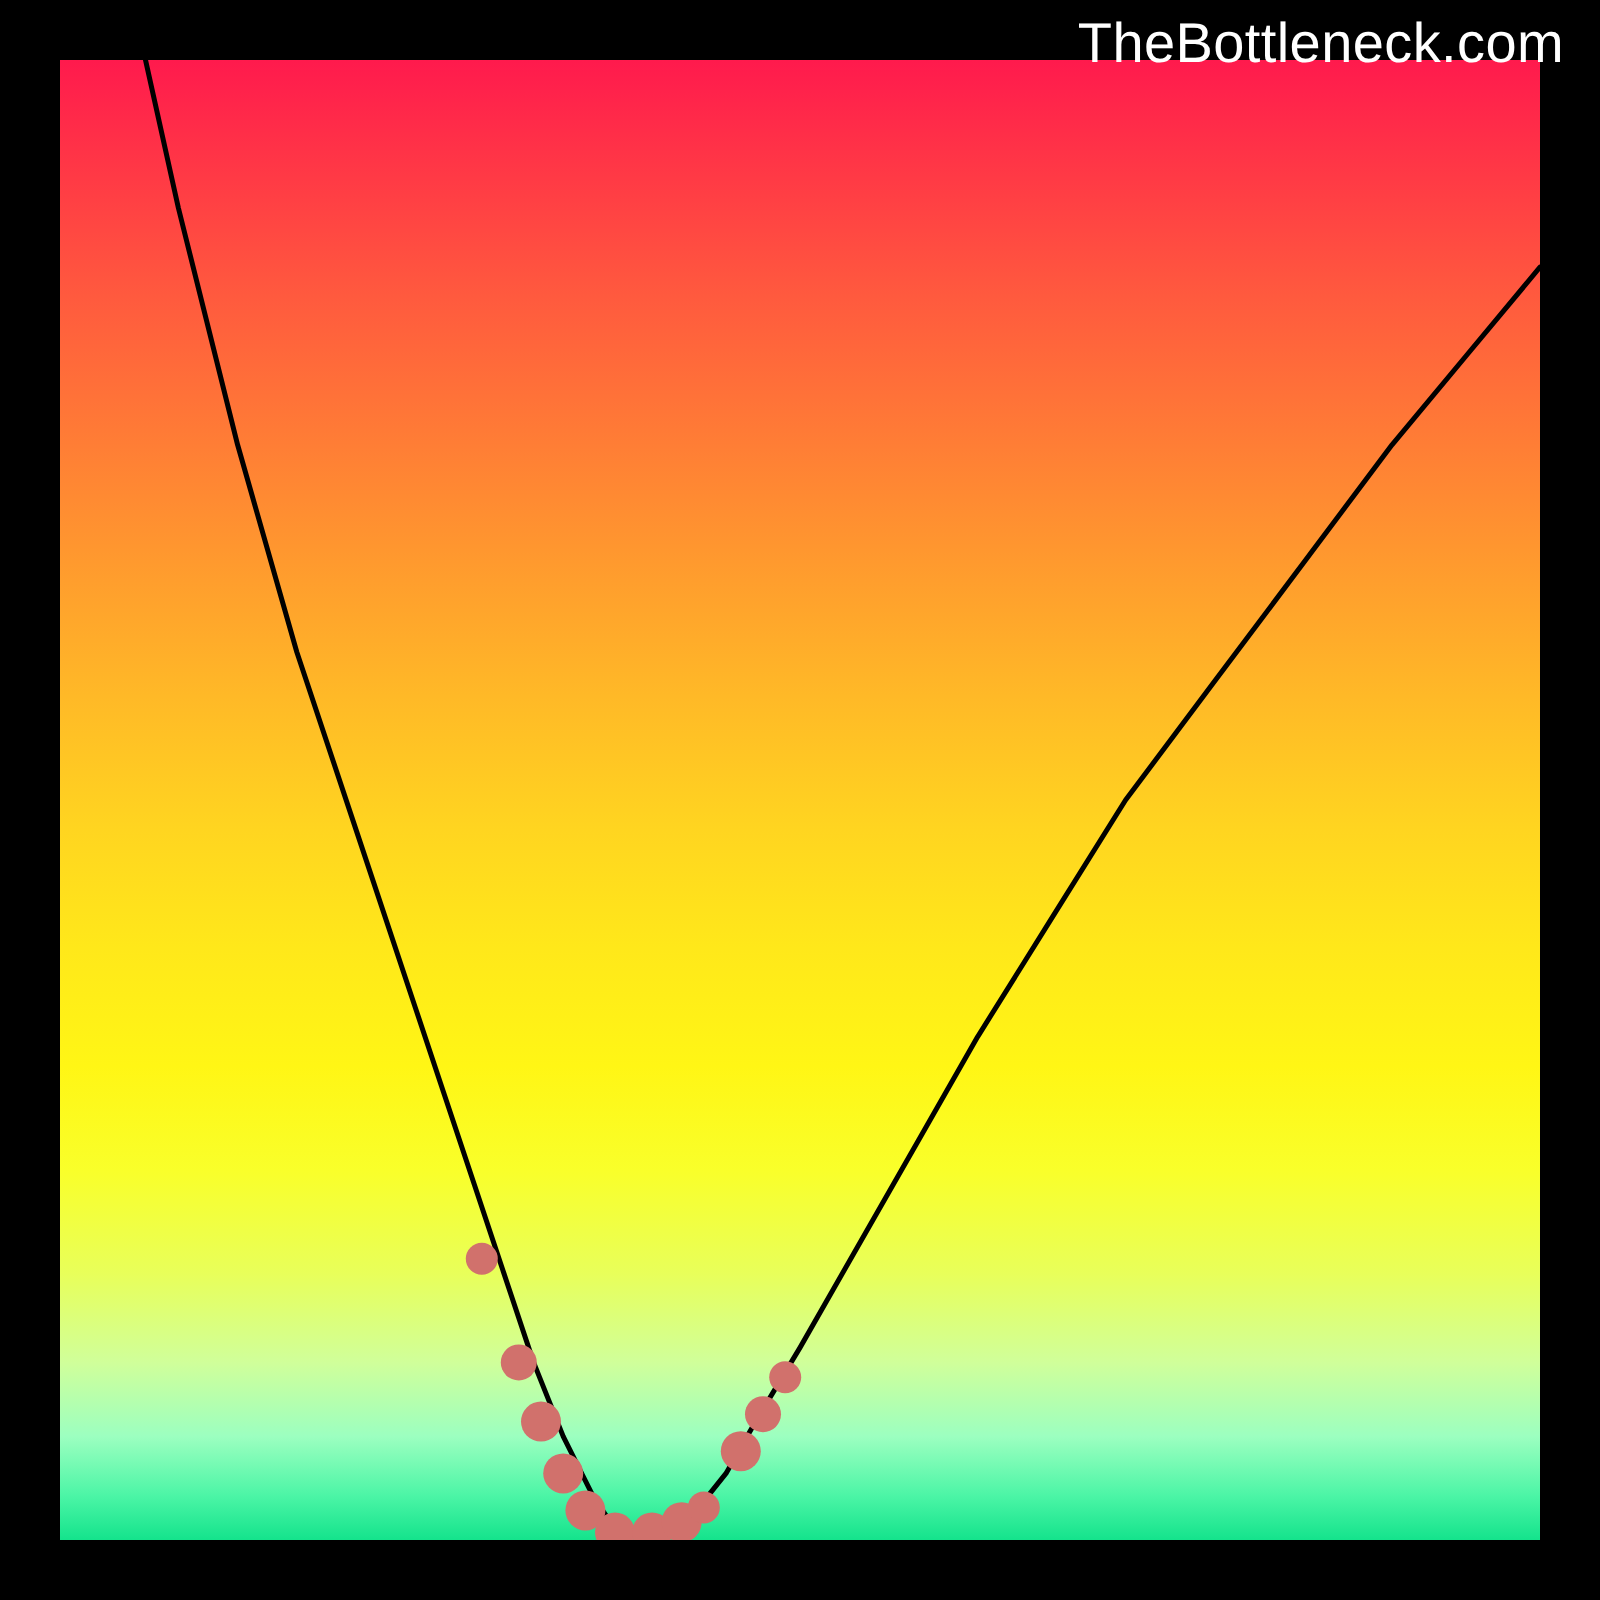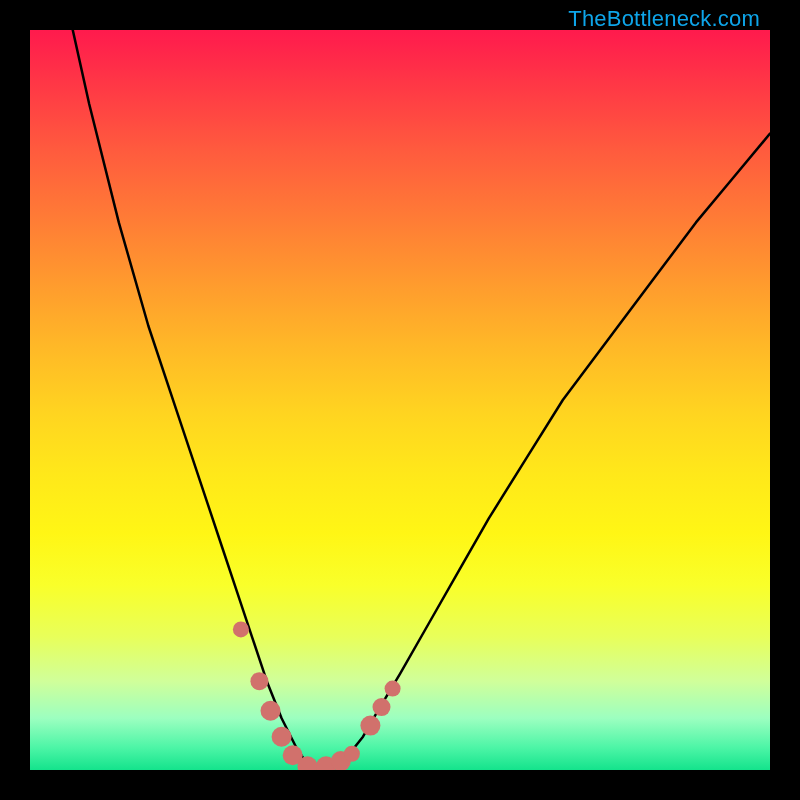--- a/index.html
+++ b/index.html
@@ -39,23 +39,23 @@
       #e8ff5a 82%,
       #d0ff9a 88%,
       #9cffc0 93%,
       #4cf5a6 97%,
       #14e38c 100%
     );
   }
   .watermark {
     position: absolute;
     top: 6px;
-    right: 40px;
-    color: #0ea5e9;
-    font-size: 22px;
+    right: 18px;
+    color: #ffffff;
+    font-size: 28px;
     font-weight: 500;
     letter-spacing: 0.2px;
   }
   .svg-layer {
     position: absolute;
     top: 30px;
     left: 30px;
     width: 740px;
     height: 740px;
   }

